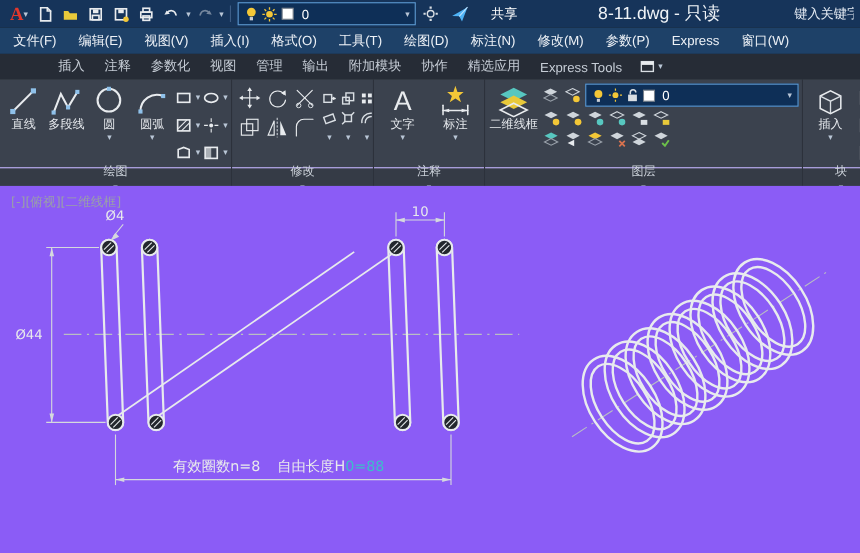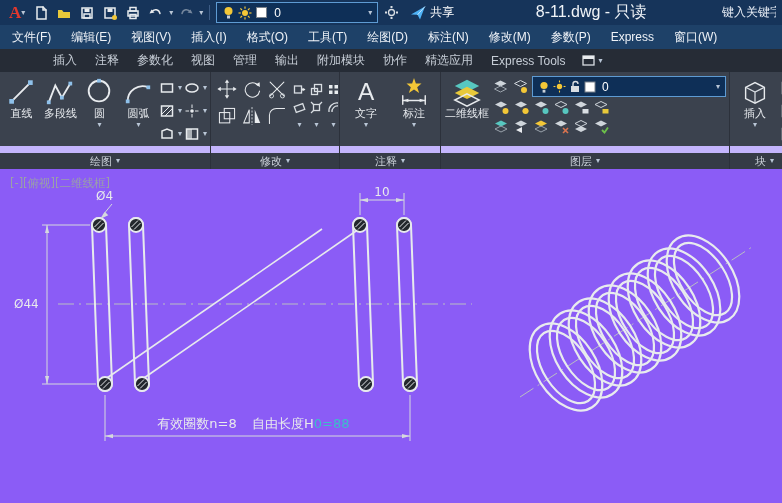--- a/index.html
+++ b/index.html
@@ -8,37 +8,37 @@
   
   .titlebar{height:25px;background:#16345a;display:flex;align-items:center;padding:0 6px;flex:0 0 auto;}
   .qat{display:flex;align-items:center;gap:3px;}
   .logo{display:flex;align-items:center;font-weight:bold;font-size:17px;color:#e3382d;
         font-family:"Liberation Serif","DejaVu Serif",serif;padding:0 3px;}
   .dn{font-size:8px;color:#b9c6d6;line-height:1;}
   .qbtn{width:20px;height:20px;display:flex;align-items:center;justify-content:center;}
   .qsep{width:1px;height:15px;background:#3d5c85;margin:0 3px;}
   .combo{height:19px;background:#0e2f57;border:1px solid #5e9bd3;display:flex;align-items:center;gap:3px;padding:0 5px;min-width:150px;}
   .combo .val{flex:1;text-align:left;color:#fff;padding-left:3px;}
-  .share{display:flex;align-items:center;gap:4px;padding:0 6px;color:#fff;}
+  .share{display:flex;align-items:center;gap:20px;padding:0 6px;color:#fff;}
   .doctitle{flex:1;text-align:center;font-size:16px;color:#f0f4f8;white-space:nowrap;}
   .search{width:54px;overflow:hidden;white-space:nowrap;color:#e8eef6;}
   
   .menubar{height:24px;background:#1e4168;display:flex;align-items:center;padding-left:2px;flex:0 0 auto;}
   .mi{padding:0 10px;height:100%;display:flex;align-items:center;color:#eef2f7;}
   
   .tabrow{height:23px;background:#262c36;display:flex;align-items:stretch;padding-left:2px;flex:0 0 auto;}
   .tab{padding:0 9px;display:flex;align-items:center;color:#c6cdd6;}
   .tab.active{background:#3b424e;color:#fff;margin-top:47px;}
   .ribtoggle{display:flex;align-items:center;gap:3px;padding:0 8px;color:#c6cdd6;}
   
   .ribbon{height:97px;background:#3b424e;display:flex;flex:0 0 auto;overflow:hidden;}
   .panel{border-right:1px solid #2c313b;display:flex;flex-direction:column;flex:0 0 auto;}
   .pbody{flex:1;display:flex;padding:3px 3px 0 3px;gap:2px;}
   .plabel{height:16px;display:flex;align-items:center;justify-content:center;gap:4px;
-          font-size:11px;color:#ccd2da;background:#353b46;border-top:7px solid #c4b5fd;}
+          font-size:11px;color:#ccd2da;background:#353b46;border-top:1px solid #c4b5fd;flex-direction:column;}
   .bigbtn{width:44px;display:flex;flex-direction:column;align-items:center;padding-top:2px;gap:1px;
           font-size:11px;color:#e7eaee;text-align:center;line-height:1.05;}
   .smallcol{display:flex;flex-direction:column;justify-content:space-around;padding:1px 0;}
   .srow{display:flex;align-items:center;gap:2px;}
   .sic{width:17px;height:17px;display:flex;align-items:center;justify-content:center;}
   .mgrid{display:grid;grid-template-columns:repeat(3,25px);grid-auto-rows:27px;align-content:start;}
   .micon{display:flex;align-items:center;justify-content:center;}
   .tgrid{display:grid;grid-template-columns:repeat(3,17px);grid-auto-rows:18px;align-content:start;padding-top:5px;}
   .lrows{display:flex;flex-direction:column;gap:2px;padding-top:1px;}
   .lrow{display:flex;align-items:center;gap:3px;}

